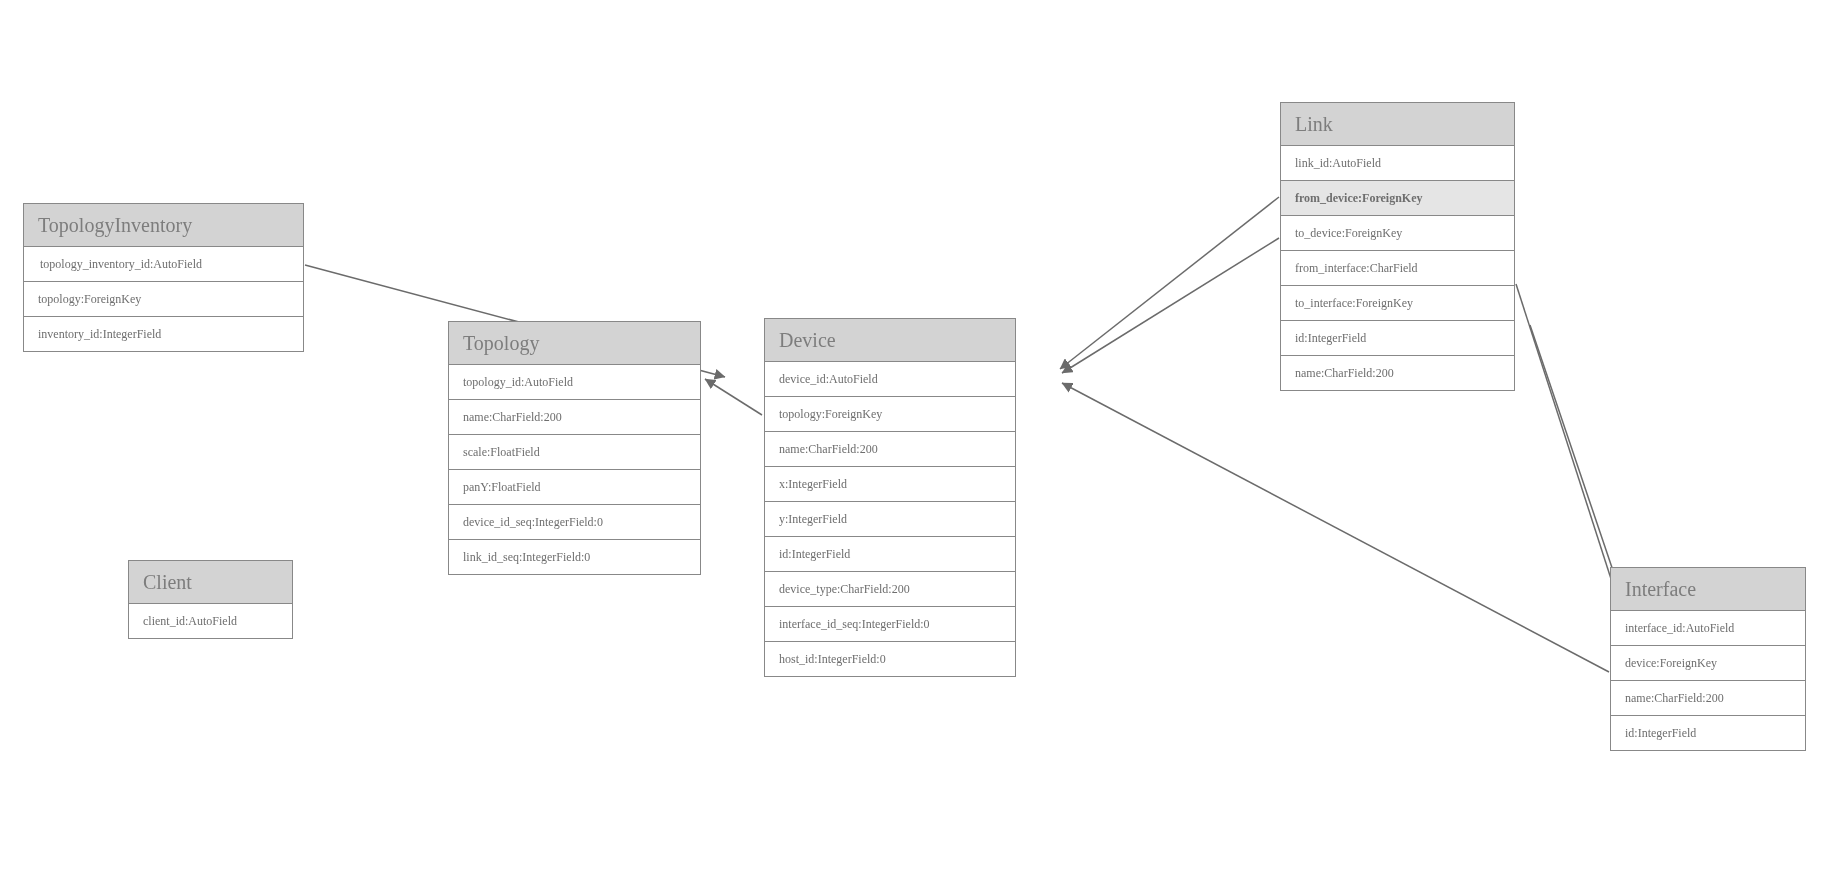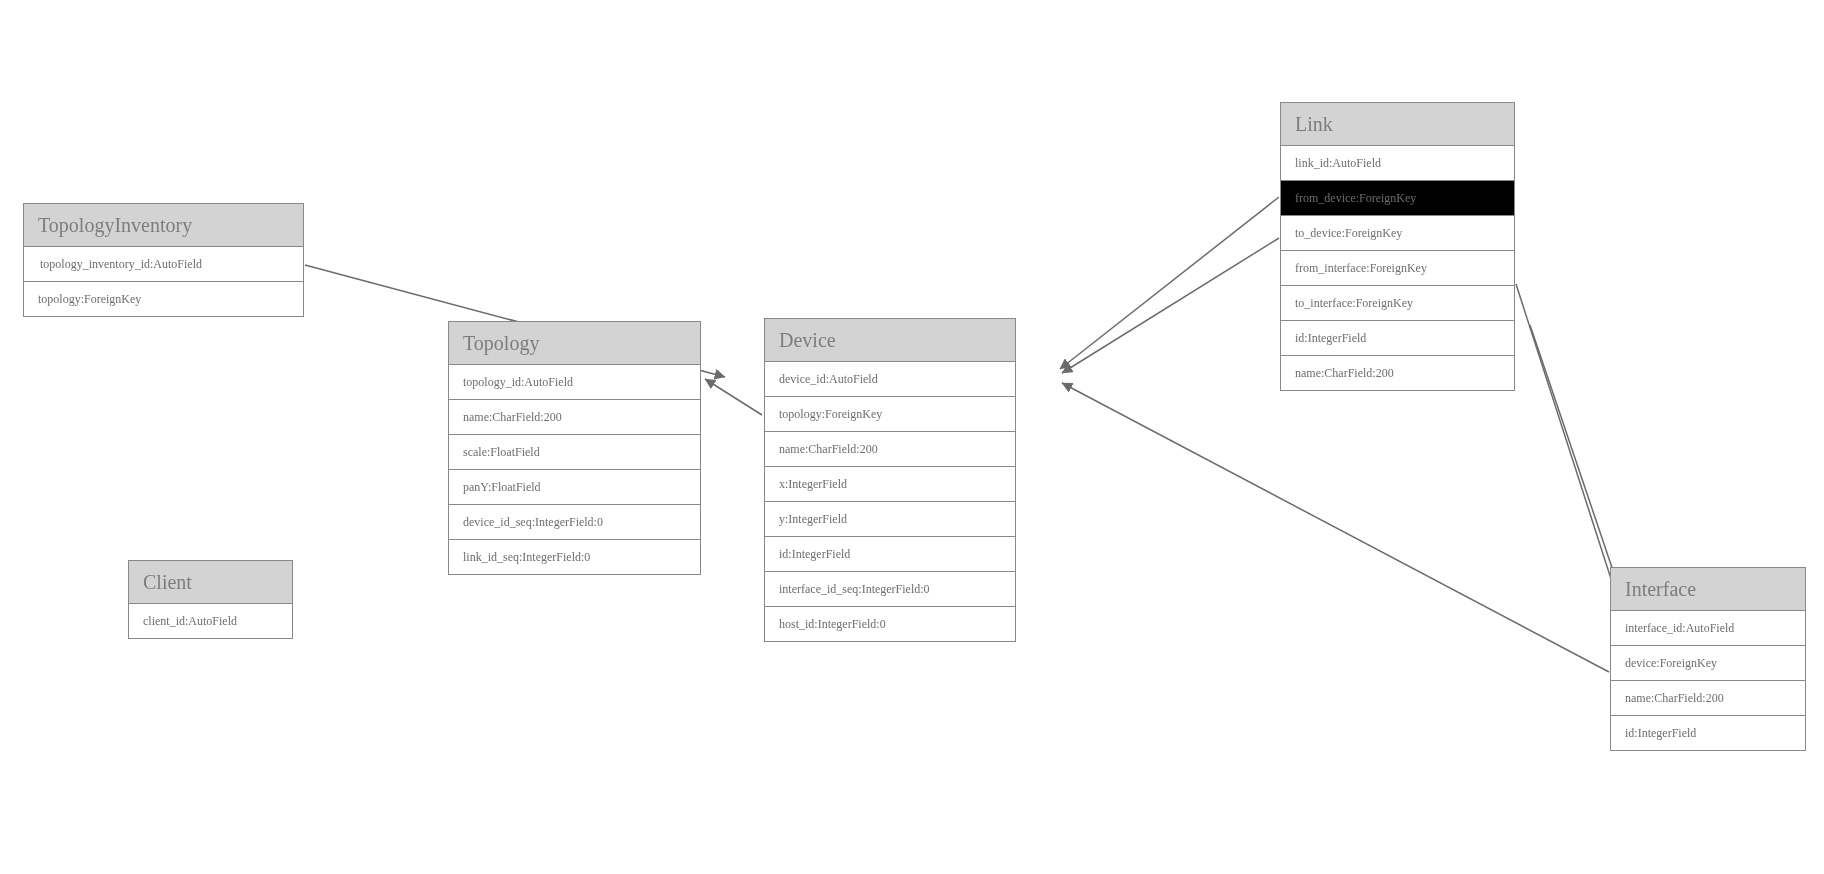--- a/index.html
+++ b/index.html
@@ -87,20 +87,21 @@
 
     <g>
       <line x1="1530" y1="325" x2="1628" y2="615" stroke="#6b6b6b" stroke-width="1.5" marker-end="url(#arrow)"></line>
     </g>
   </svg>
 
   <div class="entity" style="left: 23px; top: 167px; width: 281px;">
     <div class="entity-header" style="background: rgb(211, 211, 211); border-color: rgb(136, 136, 136); color: rgb(125, 125, 125); margin-top: 36px;">TopologyInventory</div>
     <div class="entity-row" style="background: rgb(255, 255, 255); border-color: rgb(136, 136, 136); padding-left: 16px;">topology_inventory_id:AutoField</div>
     <div class="entity-row" style="background: rgb(255, 255, 255); border-color: rgb(136, 136, 136);">topology:ForeignKey</div>
+    <div class="entity-row" style="background: rgb(255, 255, 255); border-color: rgb(136, 136, 136);">inventory_id:IntegerField</div>
   </div>
 
   <div class="entity" style="left: 448px; top: 321px; width: 253px;">
     <div class="entity-header" style="background: rgb(211, 211, 211); border-color: rgb(136, 136, 136); color: rgb(125, 125, 125);">Topology</div>
     <div class="entity-row" style="background: rgb(255, 255, 255); border-color: rgb(136, 136, 136);">topology_id:AutoField</div>
     <div class="entity-row" style="background: rgb(255, 255, 255); border-color: rgb(136, 136, 136);">name:CharField:200</div>
     <div class="entity-row" style="background: rgb(255, 255, 255); border-color: rgb(136, 136, 136);">scale:FloatField</div>
     <div class="entity-row" style="background: rgb(255, 255, 255); border-color: rgb(136, 136, 136);">panY:FloatField</div>
     <div class="entity-row" style="background: rgb(255, 255, 255); border-color: rgb(136, 136, 136);">device_id_seq:IntegerField:0</div>
     <div class="entity-row" style="background: rgb(255, 255, 255); border-color: rgb(136, 136, 136);">link_id_seq:IntegerField:0</div>
@@ -112,30 +113,31 @@
   </div>
 
   <div class="entity" style="left: 764px; top: 318px; width: 252px;">
     <div class="entity-header" style="background: rgb(211, 211, 211); border-color: rgb(136, 136, 136); color: rgb(125, 125, 125);">Device</div>
     <div class="entity-row" style="background: rgb(255, 255, 255); border-color: rgb(136, 136, 136);">device_id:AutoField</div>
     <div class="entity-row" style="background: rgb(255, 255, 255); border-color: rgb(136, 136, 136);">topology:ForeignKey</div>
     <div class="entity-row" style="background: rgb(255, 255, 255); border-color: rgb(136, 136, 136);">name:CharField:200</div>
     <div class="entity-row" style="background: rgb(255, 255, 255); border-color: rgb(136, 136, 136);">x:IntegerField</div>
     <div class="entity-row" style="background: rgb(255, 255, 255); border-color: rgb(136, 136, 136);">y:IntegerField</div>
     <div class="entity-row" style="background: rgb(255, 255, 255); border-color: rgb(136, 136, 136);">id:IntegerField</div>
+    <div class="entity-row" style="background: rgb(255, 255, 255); border-color: rgb(136, 136, 136);">device_type:CharField:200</div>
     <div class="entity-row" style="background: rgb(255, 255, 255); border-color: rgb(136, 136, 136);">interface_id_seq:IntegerField:0</div>
     <div class="entity-row" style="background: rgb(255, 255, 255); border-color: rgb(136, 136, 136);">host_id:IntegerField:0</div>
   </div>
 
   <div class="entity" style="left: 1280px; top: 102px; width: 235px;">
     <div class="entity-header" style="background: rgb(211, 211, 211); border-color: rgb(136, 136, 136); color: rgb(125, 125, 125);">Link</div>
     <div class="entity-row" style="background: rgb(255, 255, 255); border-color: rgb(136, 136, 136);">link_id:AutoField</div>
-    <div class="entity-row" style="background: #000000; border-color: rgb(136, 136, 136);">from_device:ForeignKey</div>
+    <div class="entity-row" style="background: #e5e5e5; border-color: rgb(136, 136, 136); font-weight: bold;">from_device:ForeignKey</div>
     <div class="entity-row" style="background: rgb(255, 255, 255); border-color: rgb(136, 136, 136);">to_device:ForeignKey</div>
-    <div class="entity-row" style="background: rgb(255, 255, 255); border-color: rgb(136, 136, 136);">from_interface:ForeignKey</div>
+    <div class="entity-row" style="background: rgb(255, 255, 255); border-color: rgb(136, 136, 136);">from_interface:CharField</div>
     <div class="entity-row" style="background: rgb(255, 255, 255); border-color: rgb(136, 136, 136);">to_interface:ForeignKey</div>
     <div class="entity-row" style="background: rgb(255, 255, 255); border-color: rgb(136, 136, 136);">id:IntegerField</div>
     <div class="entity-row" style="background: rgb(255, 255, 255); border-color: rgb(136, 136, 136);">name:CharField:200</div>
   </div>
 
   <div class="entity" style="left: 1610px; top: 567px; width: 196px;">
     <div class="entity-header" style="background: rgb(211, 211, 211); border-color: rgb(136, 136, 136); color: rgb(125, 125, 125);">Interface</div>
     <div class="entity-row" style="background: rgb(255, 255, 255); border-color: rgb(136, 136, 136);">interface_id:AutoField</div>
     <div class="entity-row" style="background: rgb(255, 255, 255); border-color: rgb(136, 136, 136);">device:ForeignKey</div>
     <div class="entity-row" style="background: rgb(255, 255, 255); border-color: rgb(136, 136, 136);">name:CharField:200</div>

